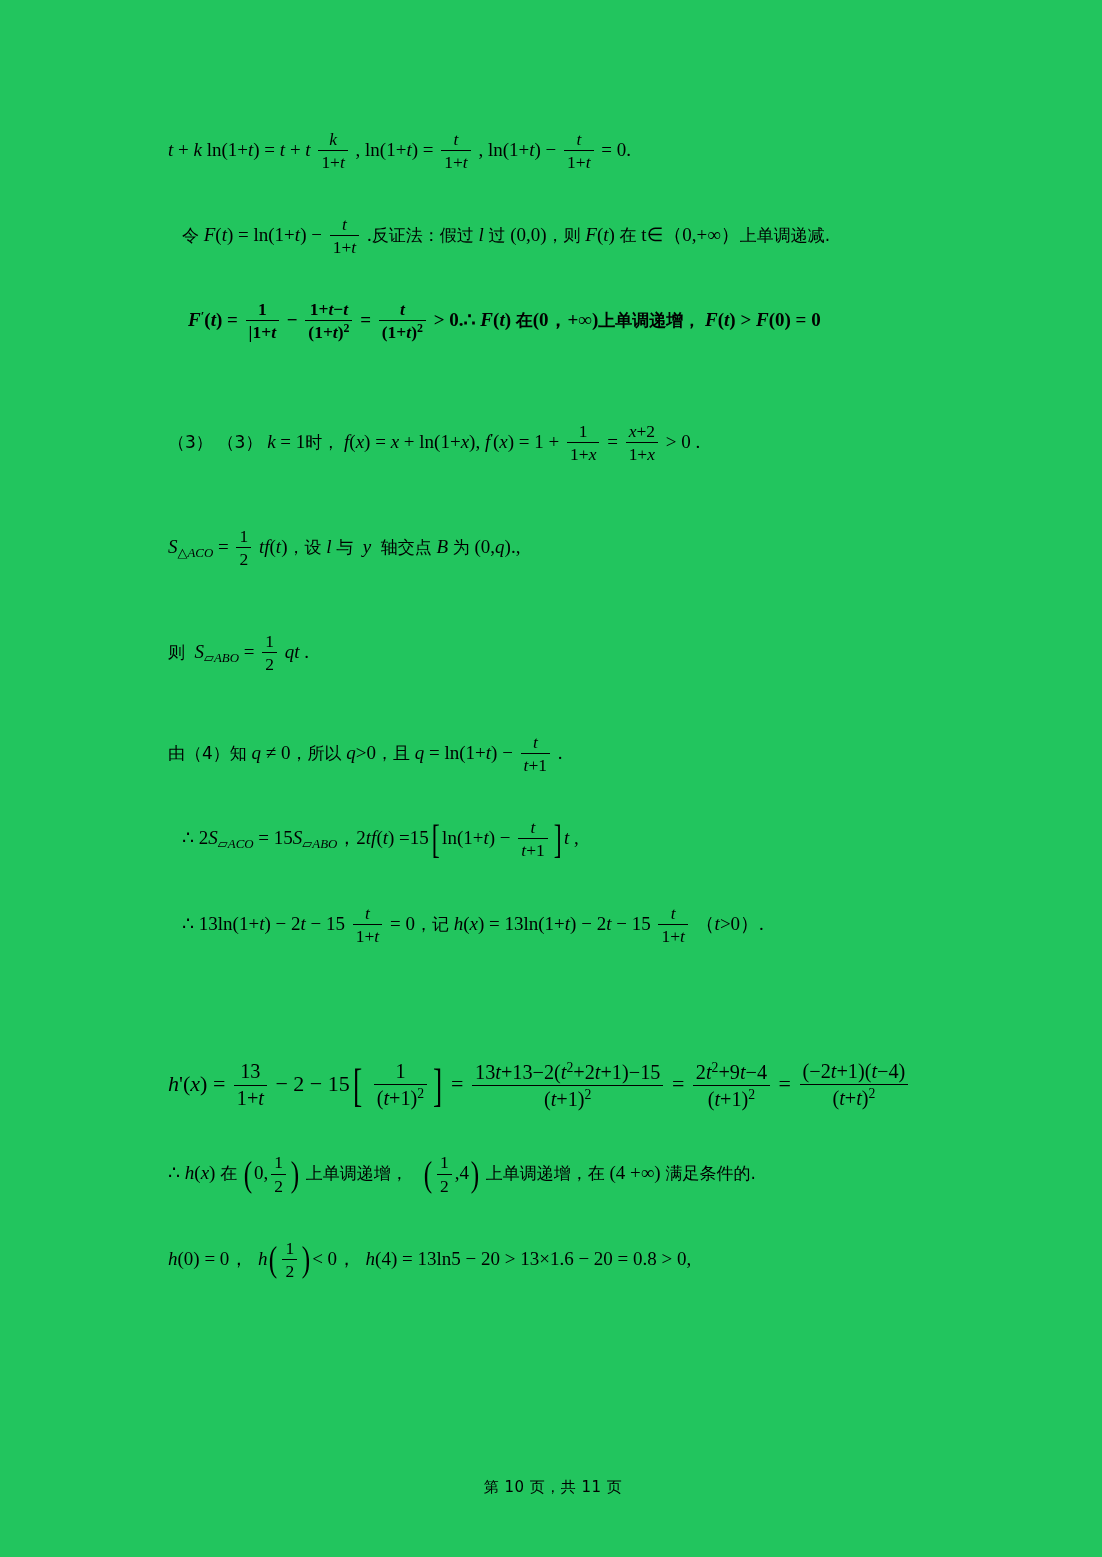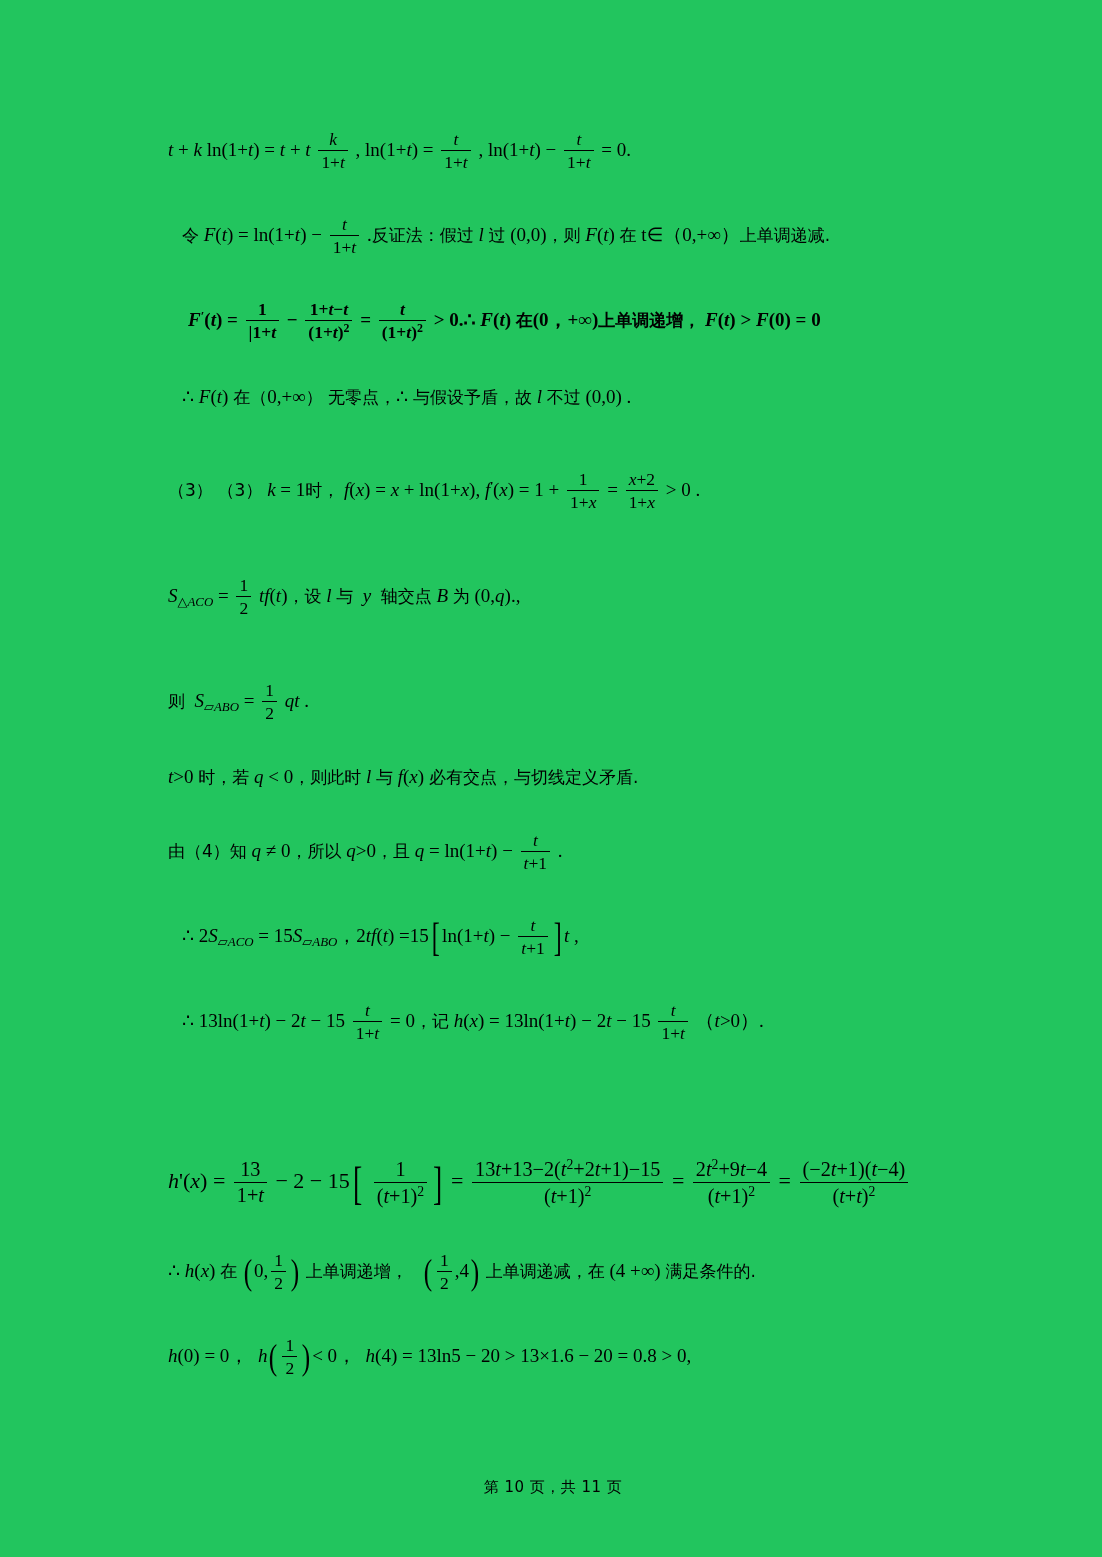--- a/index.html
+++ b/index.html
@@ -129,23 +129,20 @@
       −
       <span class="frac"><span class="num">1+<span class="it">t</span>−<span class="it">t</span></span><span class="den">(1+<span class="it">t</span>)<span class="sup">2</span></span></span>
       =
       <span class="frac"><span class="num it">t</span><span class="den">(1+<span class="it">t</span>)<span class="sup">2</span></span></span>
       &gt; 0.∴ <span class="m it">F</span>(<span class="m it">t</span>) <span class="cn">在</span>(0，+∞)<span class="cn">上单调递增，</span>
       <span class="m it">F</span>(<span class="m it">t</span>) &gt; <span class="m it">F</span>(0) = 0
     </div>
 
     <div class="spacer-md"></div>
 
-    <div class="line indent2">
-      ∴ <span class="m it">F</span>(<span class="m it">t</span>) <span class="cn">在（</span>0,+∞<span class="cn">） 无零点，</span>∴ <span class="cn">与假设予盾，故</span> <span class="m it">l</span> <span class="cn">不过</span> (0,0) .
-    </div>
 
     <div class="spacer-lg"></div>
 
     <div class="line indent1">
       <span class="cn">（3）</span> <span class="cn">（3）</span> <span class="m it">k</span> = 1<span class="cn">时，</span>
       <span class="m it">f</span>(<span class="m it">x</span>) = <span class="m it">x</span> + ln(1+<span class="m it">x</span>), <span class="m it">f</span><span class="sup">′</span>(<span class="m it">x</span>) = 1 +
       <span class="frac"><span class="num">1</span><span class="den">1+<span class="it">x</span></span></span>
       =
       <span class="frac"><span class="num"><span class="it">x</span>+2</span><span class="den">1+<span class="it">x</span></span></span>
       &gt; 0 .
@@ -162,23 +159,20 @@
     <div class="spacer-lg"></div>
 
     <div class="line indent1">
       <span class="cn">则</span>&nbsp; <span class="m it">S</span><span class="sub">▱<span class="it">ABO</span></span> =
       <span class="frac"><span class="num">1</span><span class="den">2</span></span>
       <span class="m it">qt</span> .
     </div>
 
     <div class="spacer-md"></div>
 
-    <div class="line indent1">
-      <span class="m it">t</span>&gt;0 <span class="cn">时，若</span> <span class="m it">q</span> &lt; 0<span class="cn">，则此时</span> <span class="m it">l</span> <span class="cn">与</span> <span class="m it">f</span>(<span class="m it">x</span>) <span class="cn">必有交点，与切线定义矛盾.</span>
-    </div>
 
     <div class="spacer-md"></div>
 
     <div class="line indent1">
       <span class="cn">由（4）知</span> <span class="m it">q</span> ≠ 0<span class="cn">，所以</span> <span class="m it">q</span>&gt;0<span class="cn">，且</span> <span class="m it">q</span> = ln(1+<span class="m it">t</span>) −
       <span class="frac"><span class="num it">t</span><span class="den"><span class="it">t</span>+1</span></span>
       .
     </div>
 
     <div class="spacer-md"></div>
@@ -217,21 +211,21 @@
       <span class="frac"><span class="num">(−2<span class="it">t</span>+1)(<span class="it">t</span>−4)</span><span class="den">(<span class="it">t</span>+<span class="it">t</span>)<span class="sup">2</span></span></span>
     </div>
 
     <div class="spacer-md"></div>
 
     <div class="line indent1">
       ∴ <span class="m it">h</span>(<span class="m it">x</span>) <span class="cn">在</span>
       <span class="big-paren">(</span>0,<span class="frac"><span class="num">1</span><span class="den">2</span></span><span class="big-paren">)</span>
       <span class="cn">上单调递增，</span>&nbsp;&nbsp;
       <span class="big-paren">(</span><span class="frac"><span class="num">1</span><span class="den">2</span></span>,4<span class="big-paren">)</span>
-      <span class="cn">上单调递减，在</span> (4 +∞) <span class="cn">满足条件的.</span>
+      <span class="cn">上单调递增，在</span> (4 +∞) <span class="cn">满足条件的.</span>
     </div>
 
     <div class="spacer-md"></div>
 
     <div class="line indent1">
       <span class="m it">h</span>(0) = 0，&nbsp; <span class="m it">h</span><span class="big-paren">(</span><span class="frac"><span class="num">1</span><span class="den">2</span></span><span class="big-paren">)</span>&lt; 0，&nbsp;
       <span class="m it">h</span>(4) = 13ln5 − 20 &gt; 13×1.6 − 20 = 0.8 &gt; 0,
     </div>
 
   </div>

